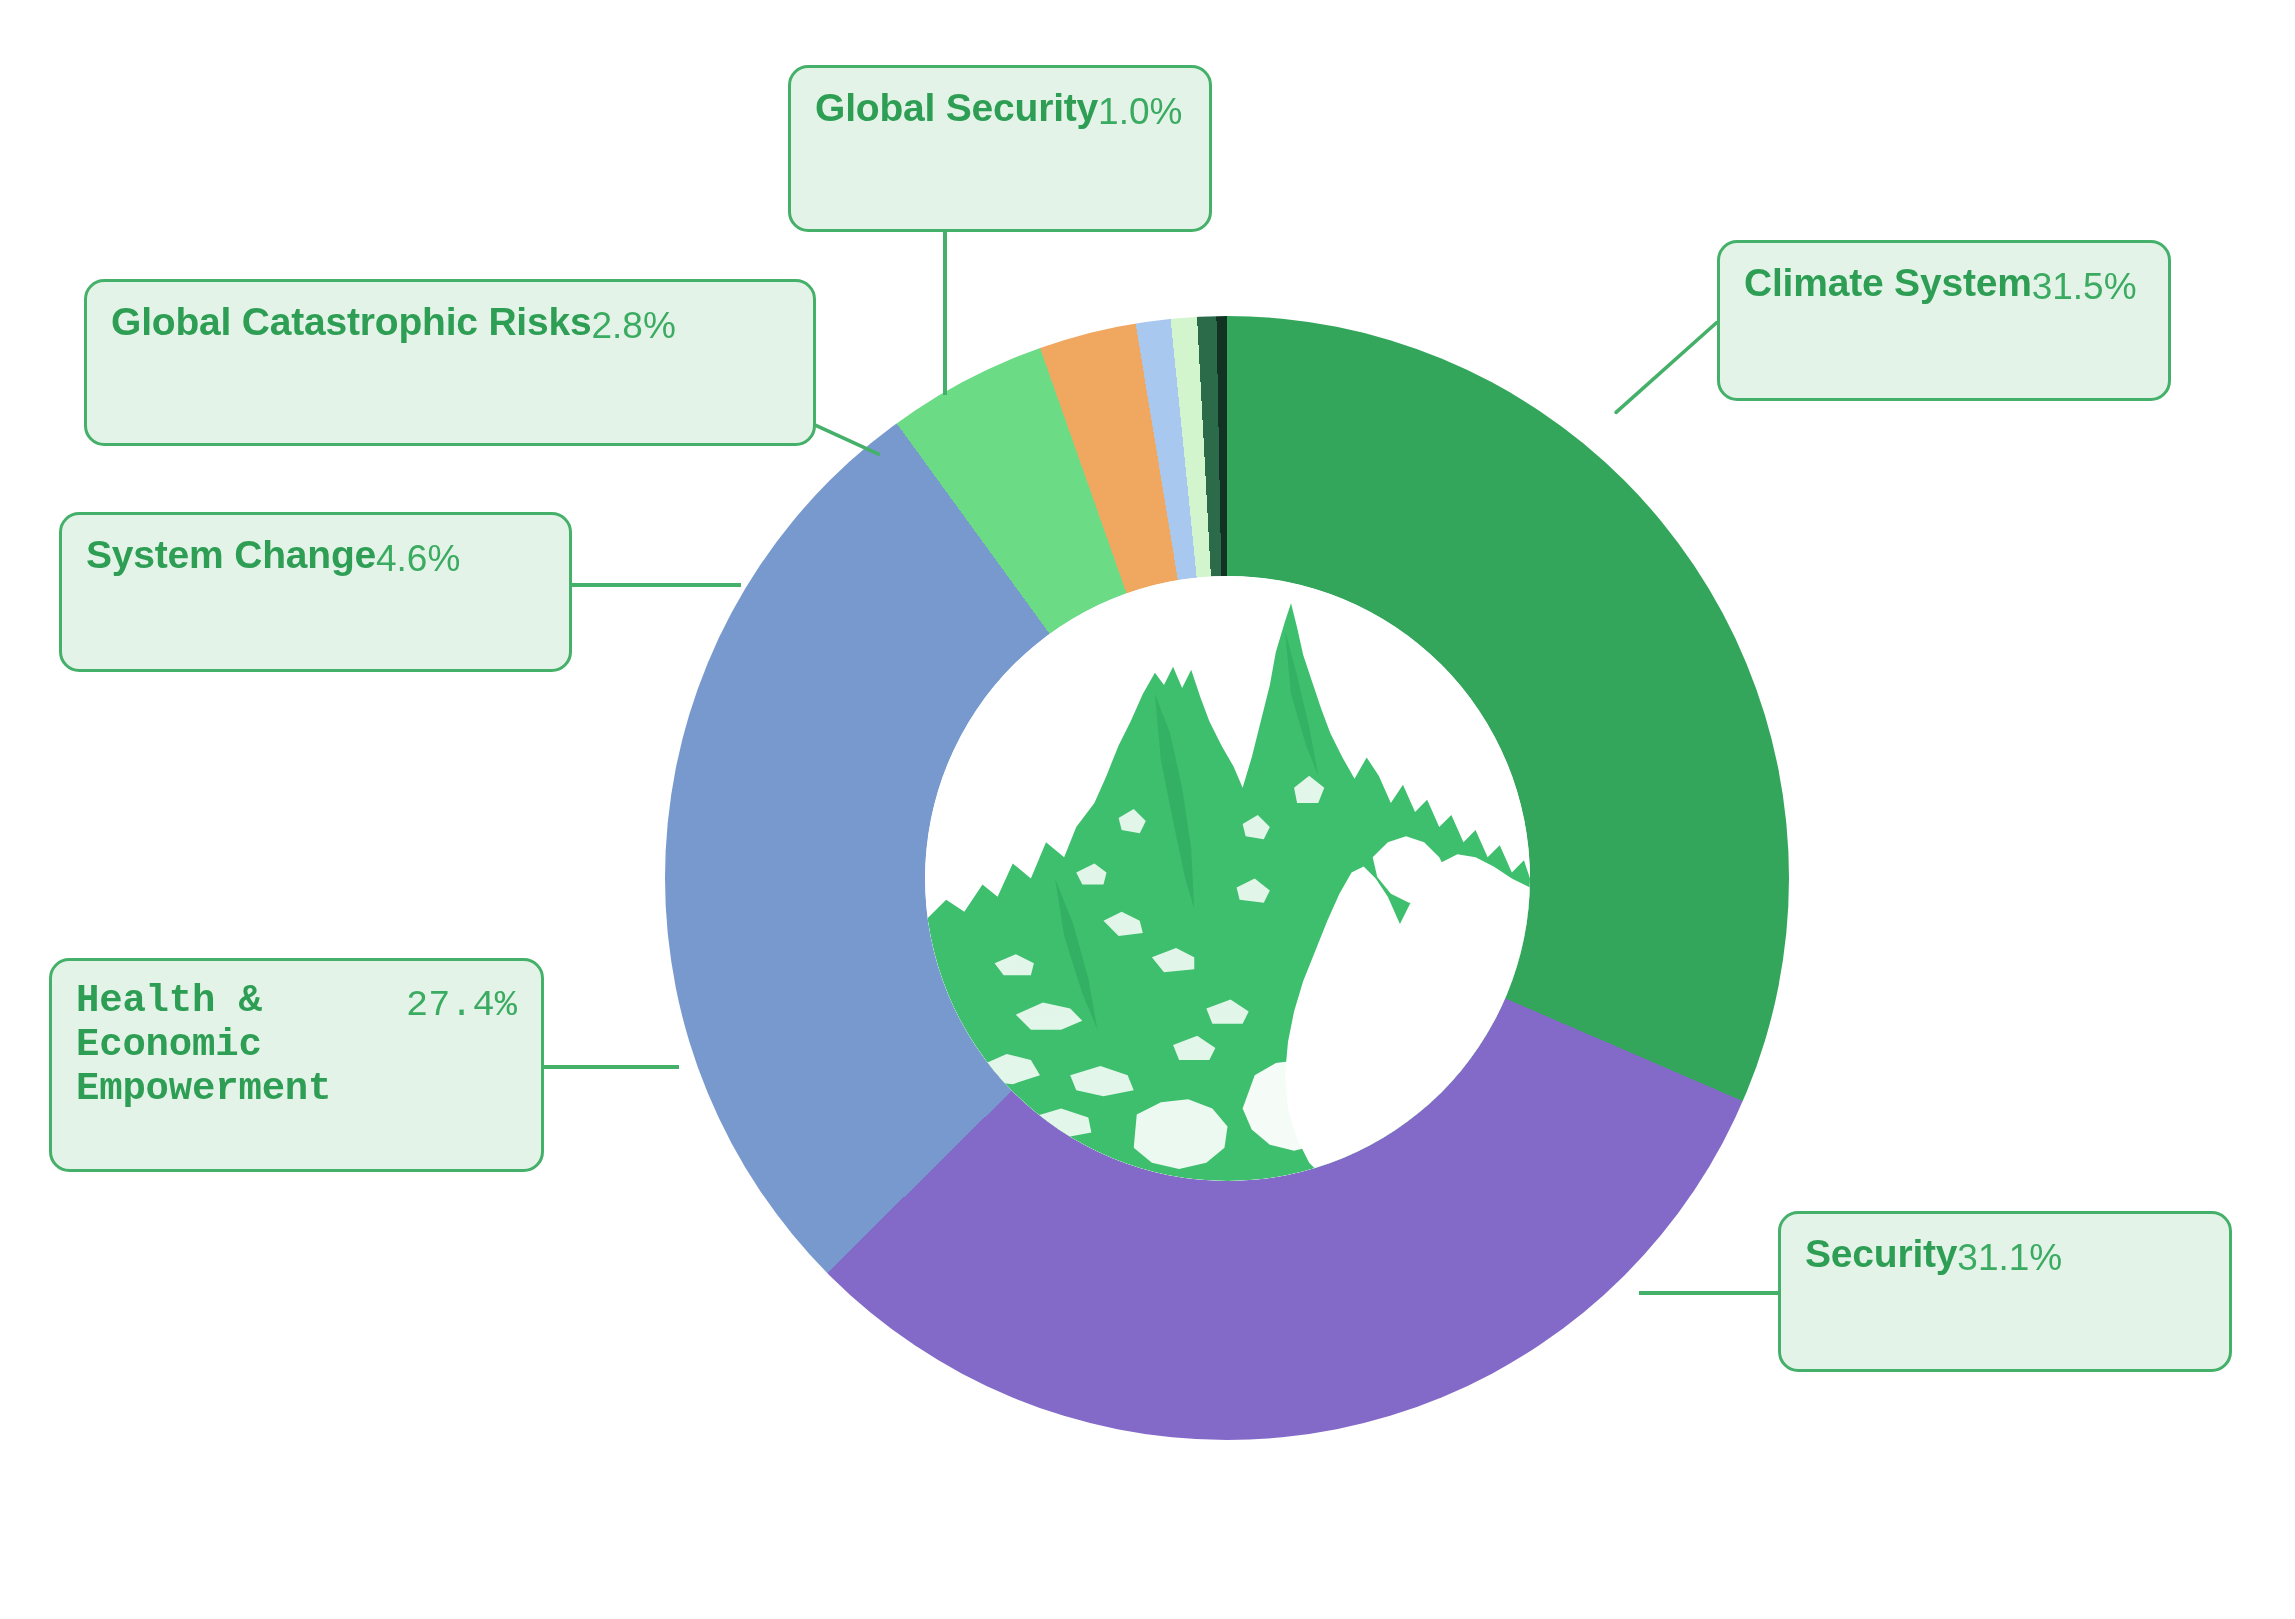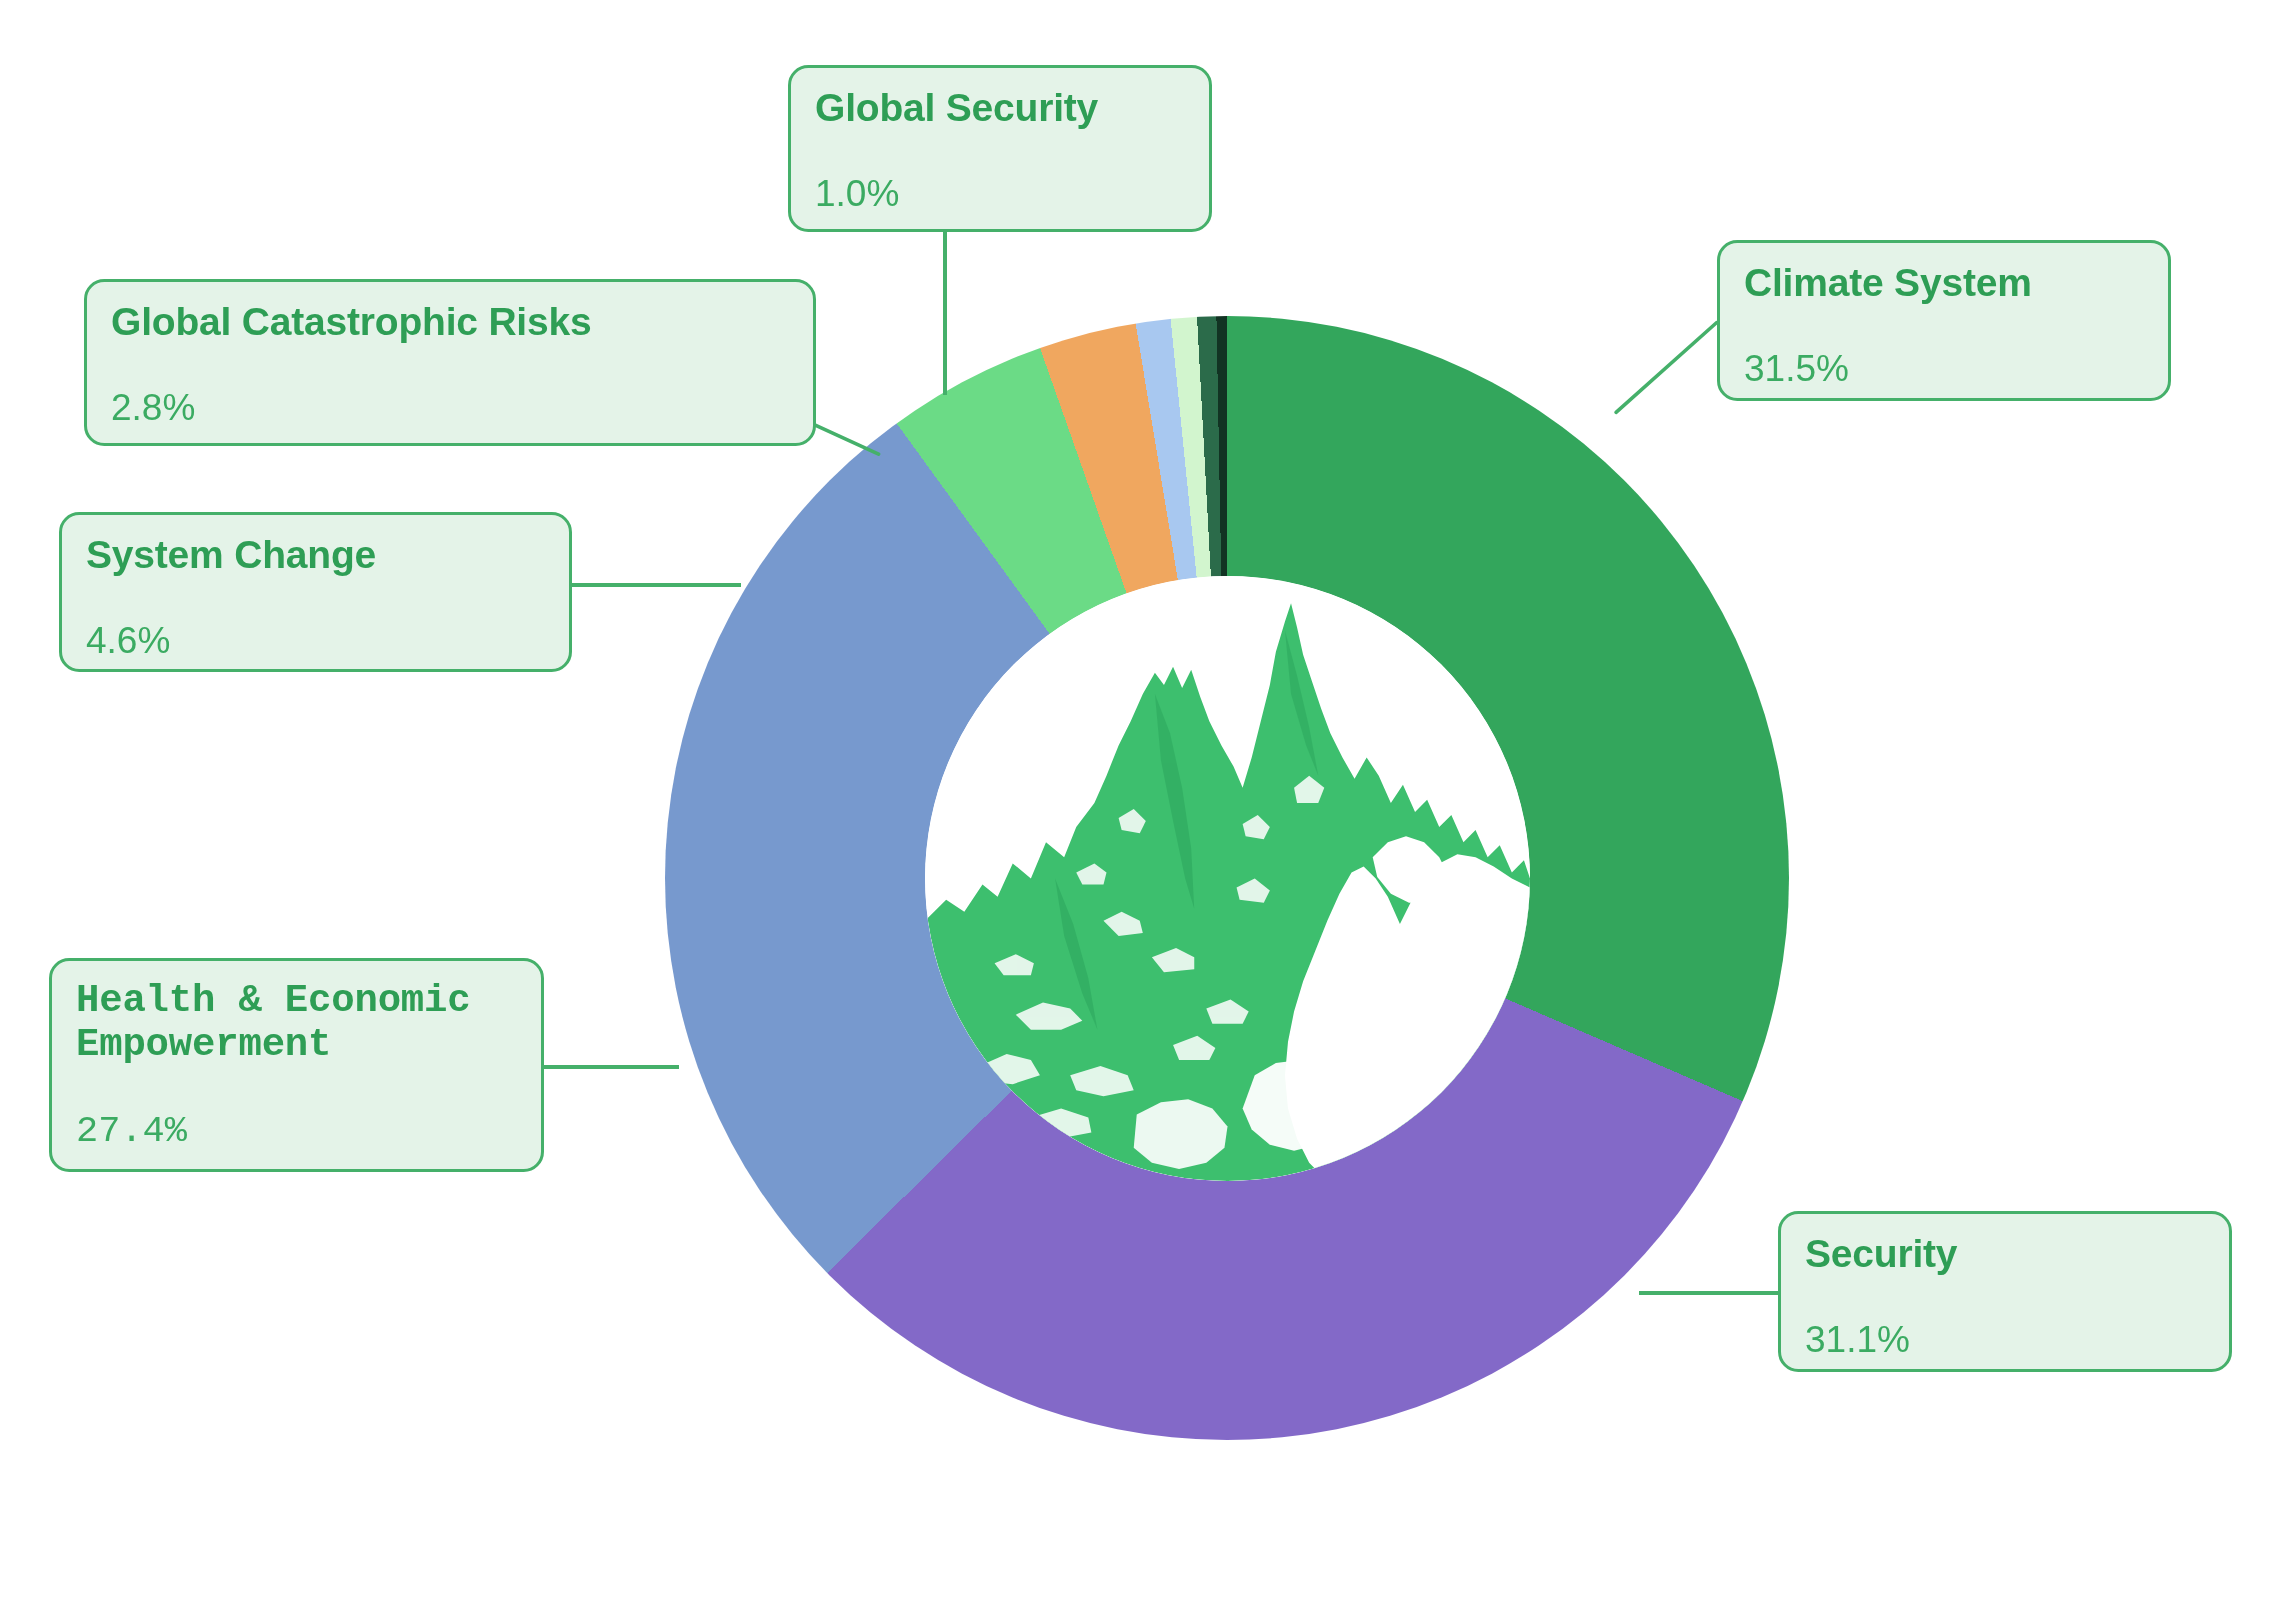--- a/index.html
+++ b/index.html
@@ -14,38 +14,37 @@
 
   
   .callout{
     position:absolute;
     box-sizing:border-box;
     background:#e4f3e8;
     border:3.6px solid #45b06a;
     border-radius:20.3px;
     padding:18px 24px 20.3px 24px;
     display:flex;
-    flex-direction:column;
-    justify-content:space-between;
-    gap:20px;
+    flex-direction:row;
+    justify-content:flex-start;
   }
   .callout .ttl{
     font-weight:700;
     font-size:39px;
     line-height:1.13;
     color:#2e9e55;
     white-space:pre-line;
     letter-spacing:-0.2px;
   }
   .callout .pct{
     font-weight:400;
     font-size:37px;
     line-height:1.2;
     color:#3bab62;
-    margin-top:22px;
+    margin-top:4px;
   }
 
   
   .leader{position:absolute;background:#45b06a;}
   .leader.h{height:3.6px;}
   .leader.v{width:3.6px;}
 
   #diag-svg{position:absolute;left:0;top:0;width:2295px;height:1619px;overflow:visible;}
 
   

